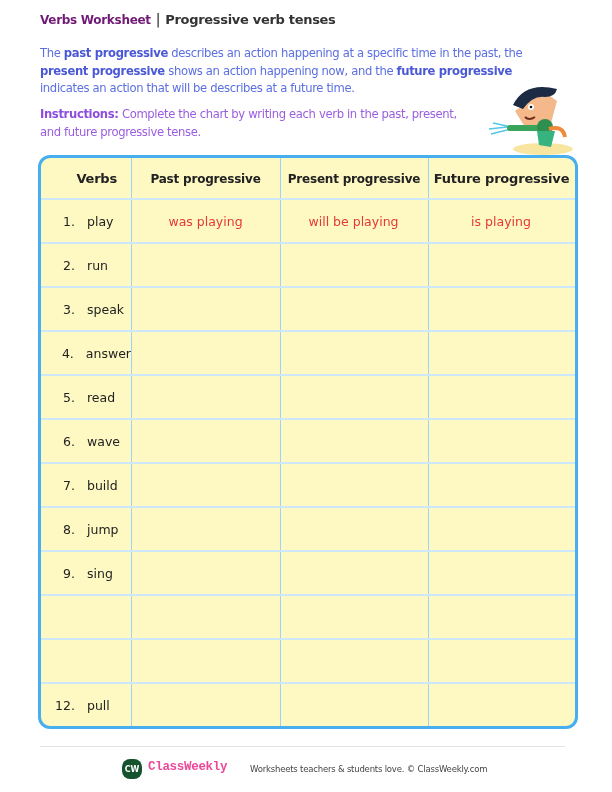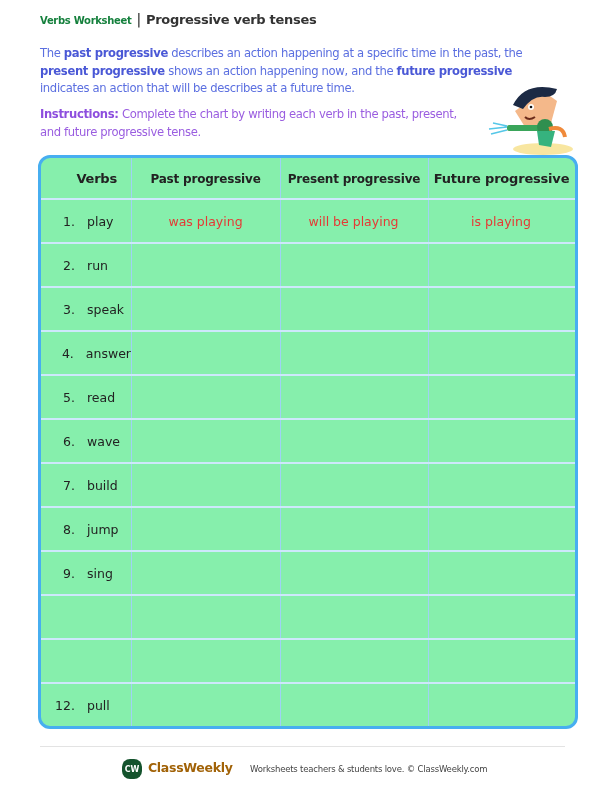--- a/index.html
+++ b/index.html
@@ -1,45 +1,45 @@
 <!DOCTYPE html>
 <html><head>
 <meta charset="utf-8">
 <style>
   * { box-sizing: border-box; margin: 0; padding: 0; }
   html, body { width: 612px; height: 792px; background: #fff; overflow: hidden; }
   body { position: relative; font-family: "DejaVu Sans", "Liberation Sans", sans-serif; color: #222; }
   .header { position: absolute; left: 40px; top: 11px; font-size: 14px; white-space: nowrap; letter-spacing: -0.3px; }
-  .header .title { font-weight: bold; color: #15803d; font-size: 10px; text-align: right; }
+  .header .title { font-weight: bold; color: #701a75; font-size: 12px; text-align: right; }
   .header .sep { color: #222; margin: 0 5px; }
   .header .sub { color: #333; font-size: 13px; font-weight: bold; }
   .intro { position: absolute; left: 40px; top: 45px; width: 510px; font-size: 11.6px; line-height: 17.5px; color: #5b6fe0; letter-spacing: -0.35px; }
   .intro b { color: #4a58d6; }
   .instr { position: absolute; left: 40px; top: 106px; width: 420px; font-size: 11.6px; line-height: 17.5px; color: #9a5de0; letter-spacing: -0.35px; }
   .instr b { color: #8d4ede; }
   .kid { position: absolute; left: 485px; top: 83px; width: 95px; height: 75px; }
-  .tbl { position: absolute; left: 38px; top: 155px; width: 540px; height: 574px; border: 3px solid #47aef0; border-radius: 12px; overflow: hidden; background: #86efac; }
+  .tbl { position: absolute; left: 38px; top: 155px; width: 540px; height: 574px; border: 3px solid #47aef0; border-radius: 12px; overflow: hidden; background: #fef9c3; }
   .row { position: absolute; left: 0; width: 100%; display: flex; }
   .row.hdr { top: 0; height: 41px; }
   .cell { height: 100%; display: flex; align-items: center; font-size: 12.5px; }
   .c0 { width: 90px; }
   .c1 { width: 149px; justify-content: center; }
   .c2 { width: 148px; justify-content: center; }
   .c3 { width: 147px; justify-content: center; }
   .hdr .cell { font-weight: bold; font-size: 12px; color: #222; letter-spacing: -0.2px; }
   .hdr .c0 { justify-content: flex-end; padding-right: 14px; font-size: 13px; }
   .hdr .c3 { font-size: 13px; }
   .num { width: 36px; text-align: right; padding-right: 2px; display: inline-block; color: #222; }
   .verb { margin-left: 10px; color: #222; }
   .ans { color: #e53935; font-size: 12.5px; }
   .hline { position: absolute; left: 0; width: 100%; height: 2px; background: #cde8fb; }
   .vline { position: absolute; top: 0; bottom: 0; width: 1px; background: #9fd2f5; }
   .footer-line { position: absolute; left: 40px; top: 746px; width: 525px; height: 1px; background: #e3e3e3; }
   .logo { position: absolute; left: 122px; top: 759px; width: 20px; height: 20px; border-radius: 8px; background: #14532d; color: #fff; font-size: 8px; font-weight: bold; display: flex; align-items: center; justify-content: center; }
-  .brand { position: absolute; left: 148px; top: 760px; font-size: 12.5px; font-weight: bold; color: #a16207; letter-spacing: -0.3px; }
+  .brand { position: absolute; left: 148px; top: 760px; font-size: 12.5px; font-weight: bold; color: #ec4899; letter-spacing: -0.3px; font-family: Liberation Mono, monospace; }
   .tagline { position: absolute; left: 250px; top: 764px; font-size: 8.5px; color: #444; letter-spacing: -0.2px; white-space: nowrap; }
 </style>
 </head>
 <body>
 
 <div class="header">
   <span class="title">Verbs Worksheet</span><span class="sep">|</span><span class="sub">Progressive verb tenses</span>
 </div>
 
 <div class="intro">

